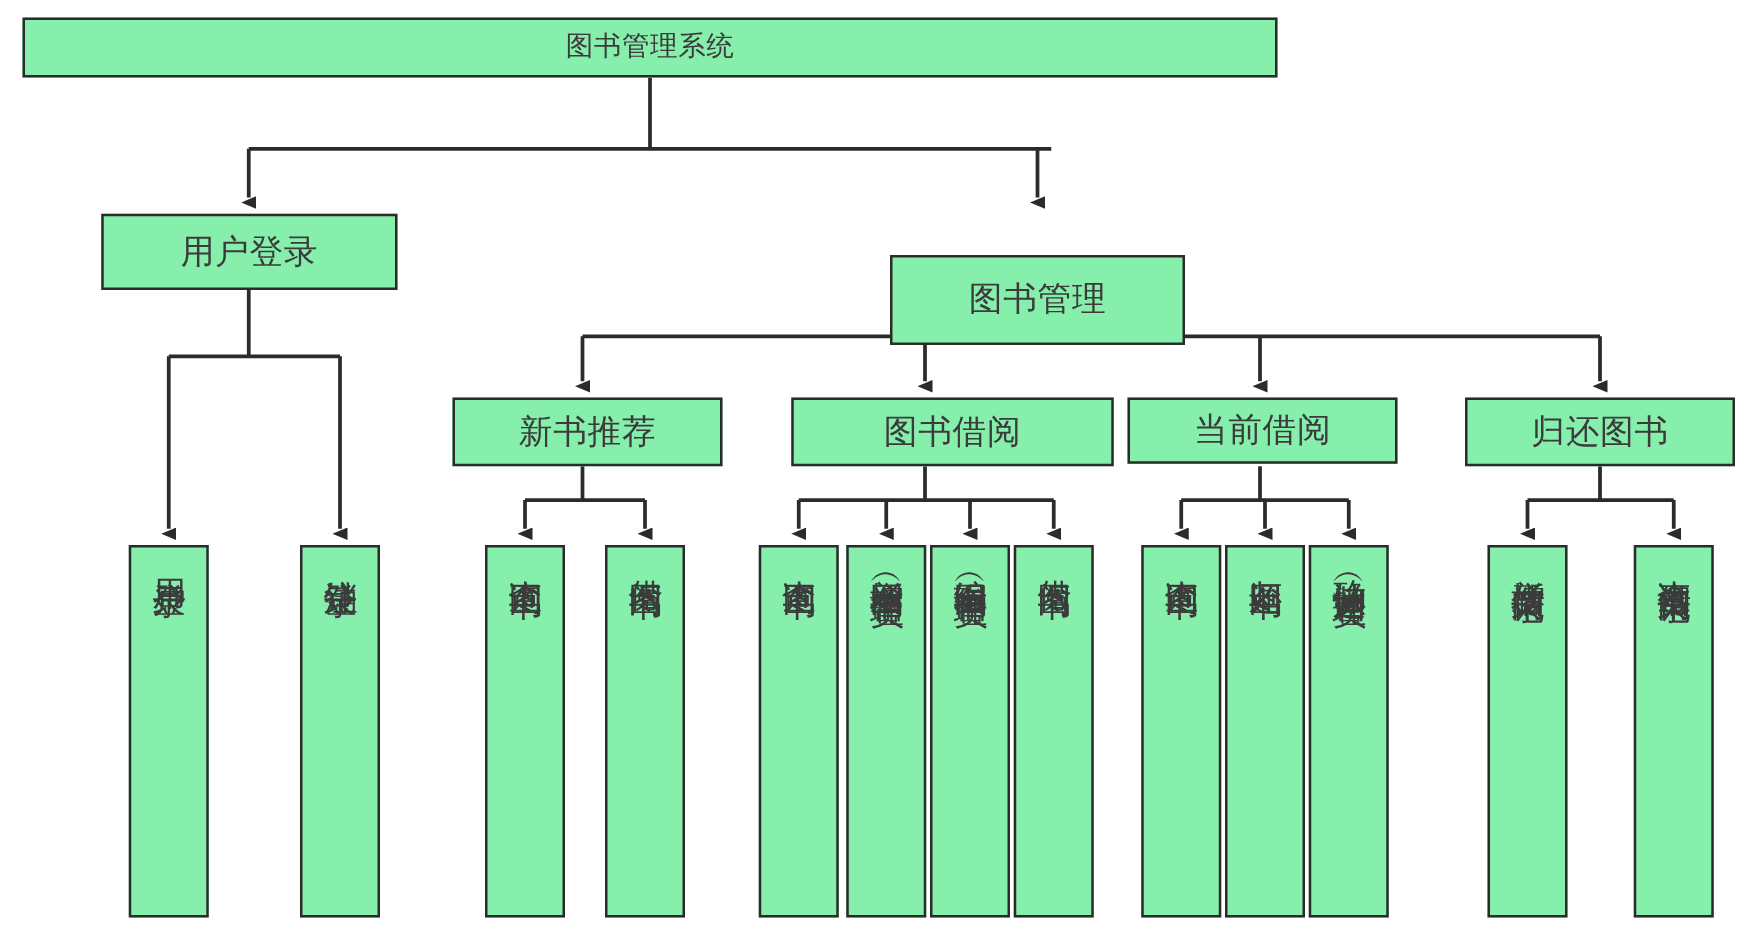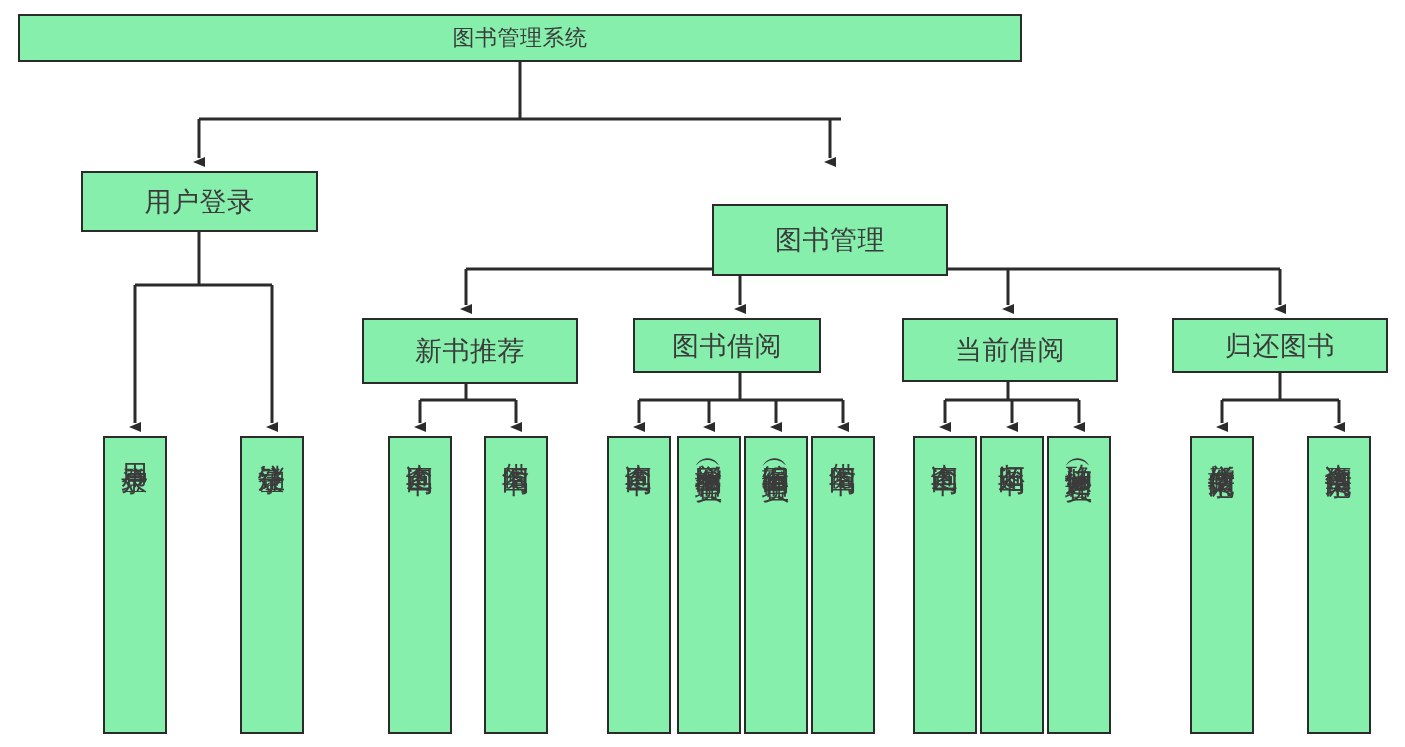--- a/index.html
+++ b/index.html
@@ -126,27 +126,27 @@
     <span class="lbl">图书管理系统</span>
   </div>
 
   <div class="node" style="left: 81px; top: 171px; width: 237px; height: 61px;">
     <span class="lbl">用户登录</span>
   </div>
   <div class="node" style="left: 712px; top: 171px; width: 236px; height: 72px; margin-top: 33px;">
     <span class="lbl">图书管理</span>
   </div>
 
-  <div class="node" style="left: 362px; top: 318px; width: 216px; height: 66px;">
+  <div class="node" style="left: 362px; top: 318px; width: 216px; height: 55px;">
     <span class="lbl">新书推荐</span>
   </div>
-  <div class="node" style="left: 633px; top: 318px; width: 188px; height: 55px;">
+  <div class="node" style="left: 633px; top: 318px; width: 258px; height: 55px;">
     <span class="lbl">图书借阅</span>
   </div>
-  <div class="node" style="left: 902px; top: 318px; width: 216px; height: 64px;">
+  <div class="node" style="left: 902px; top: 318px; width: 216px; height: 53px;">
     <span class="lbl">当前借阅</span>
   </div>
   <div class="node" style="left: 1172px; top: 318px; width: 216px; height: 55px;">
     <span class="lbl">归还图书</span>
   </div>
 
   <div class="node vert" style="left: 103px; top: 436px; width: 64px; height: 298px;">
     <span class="lbl">用户登录</span>
   </div>
   <div class="node vert" style="left: 240px; top: 436px; width: 64px; height: 298px;">

